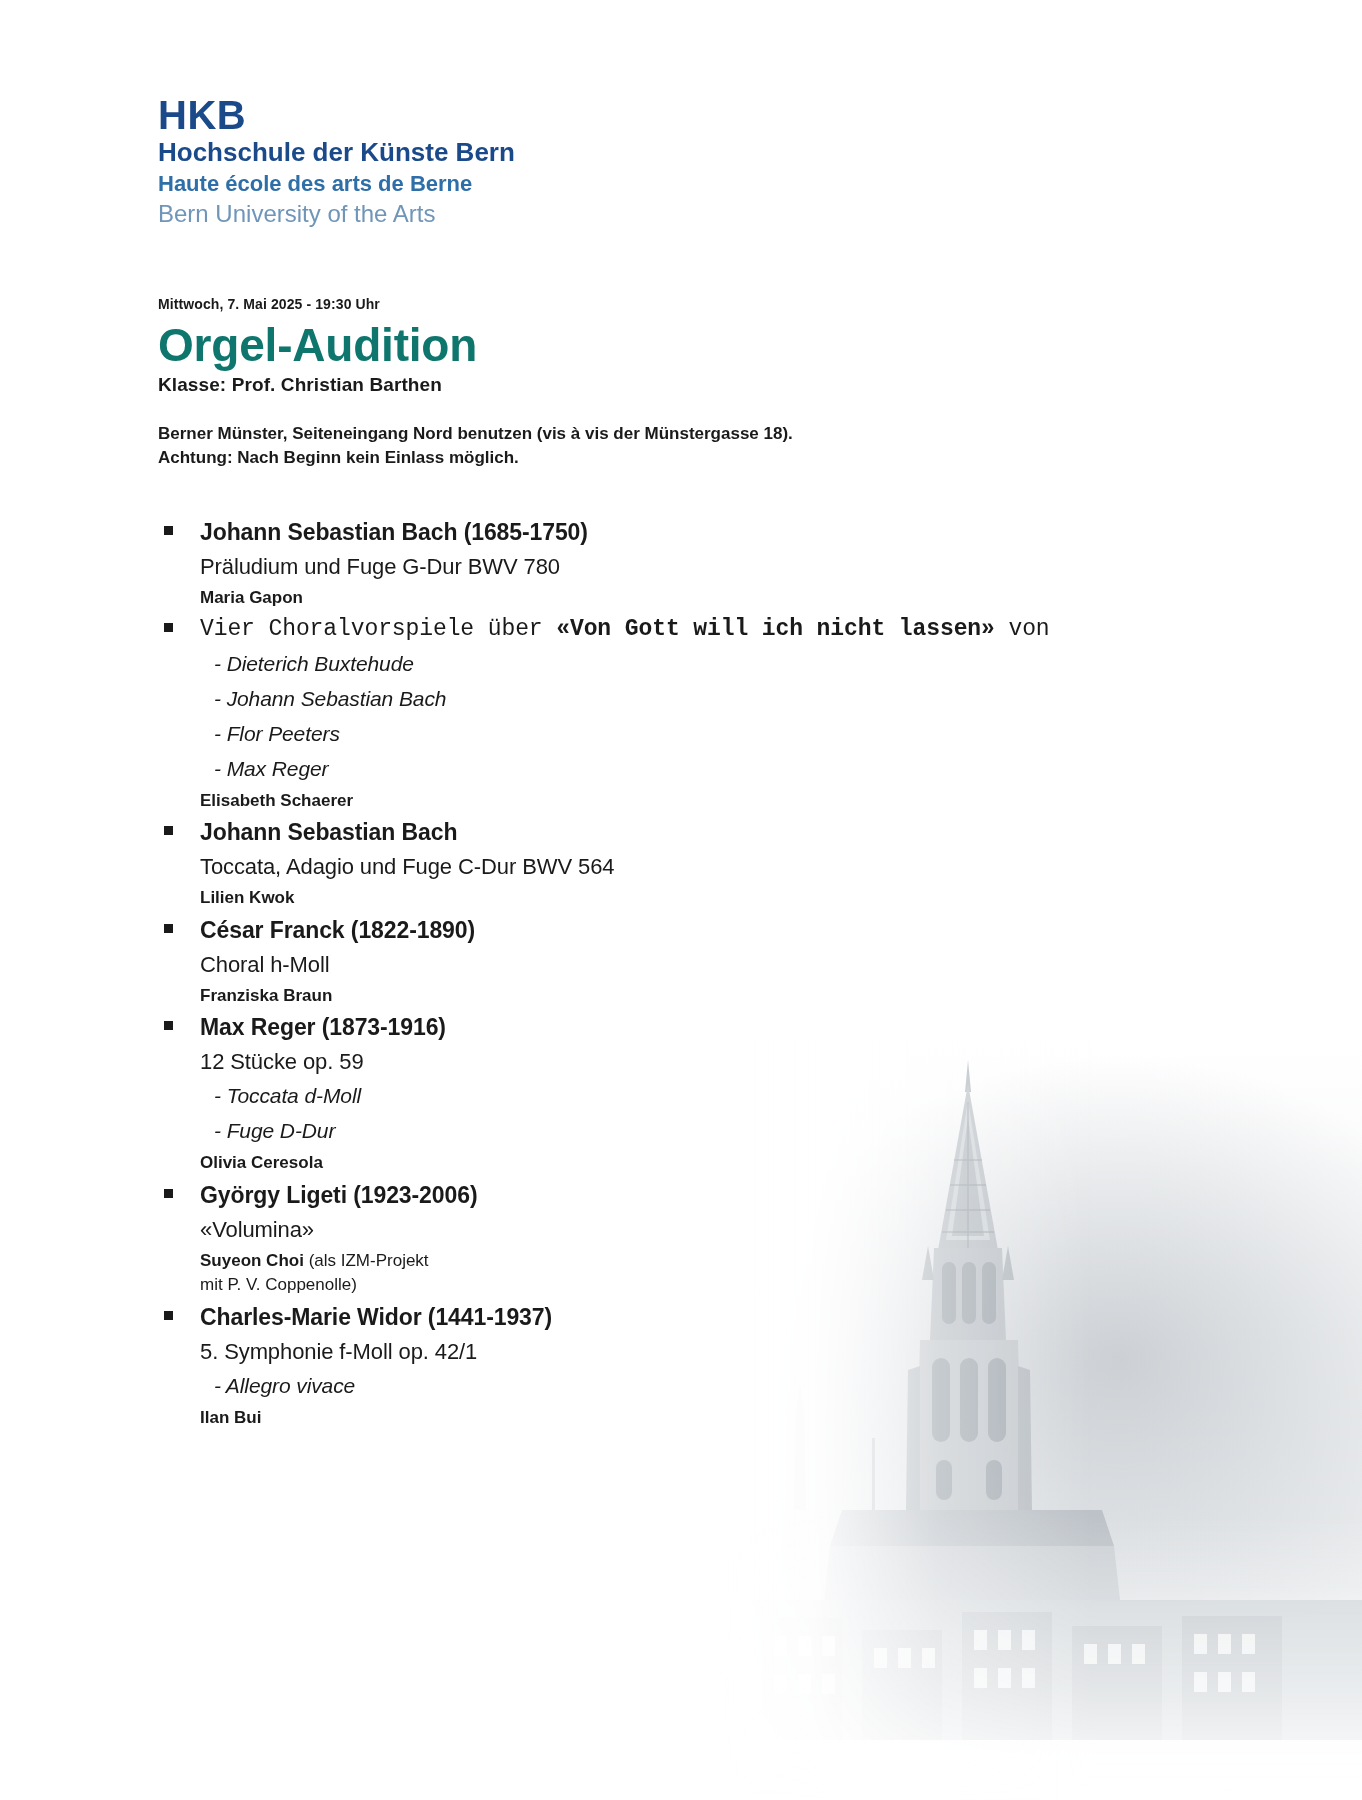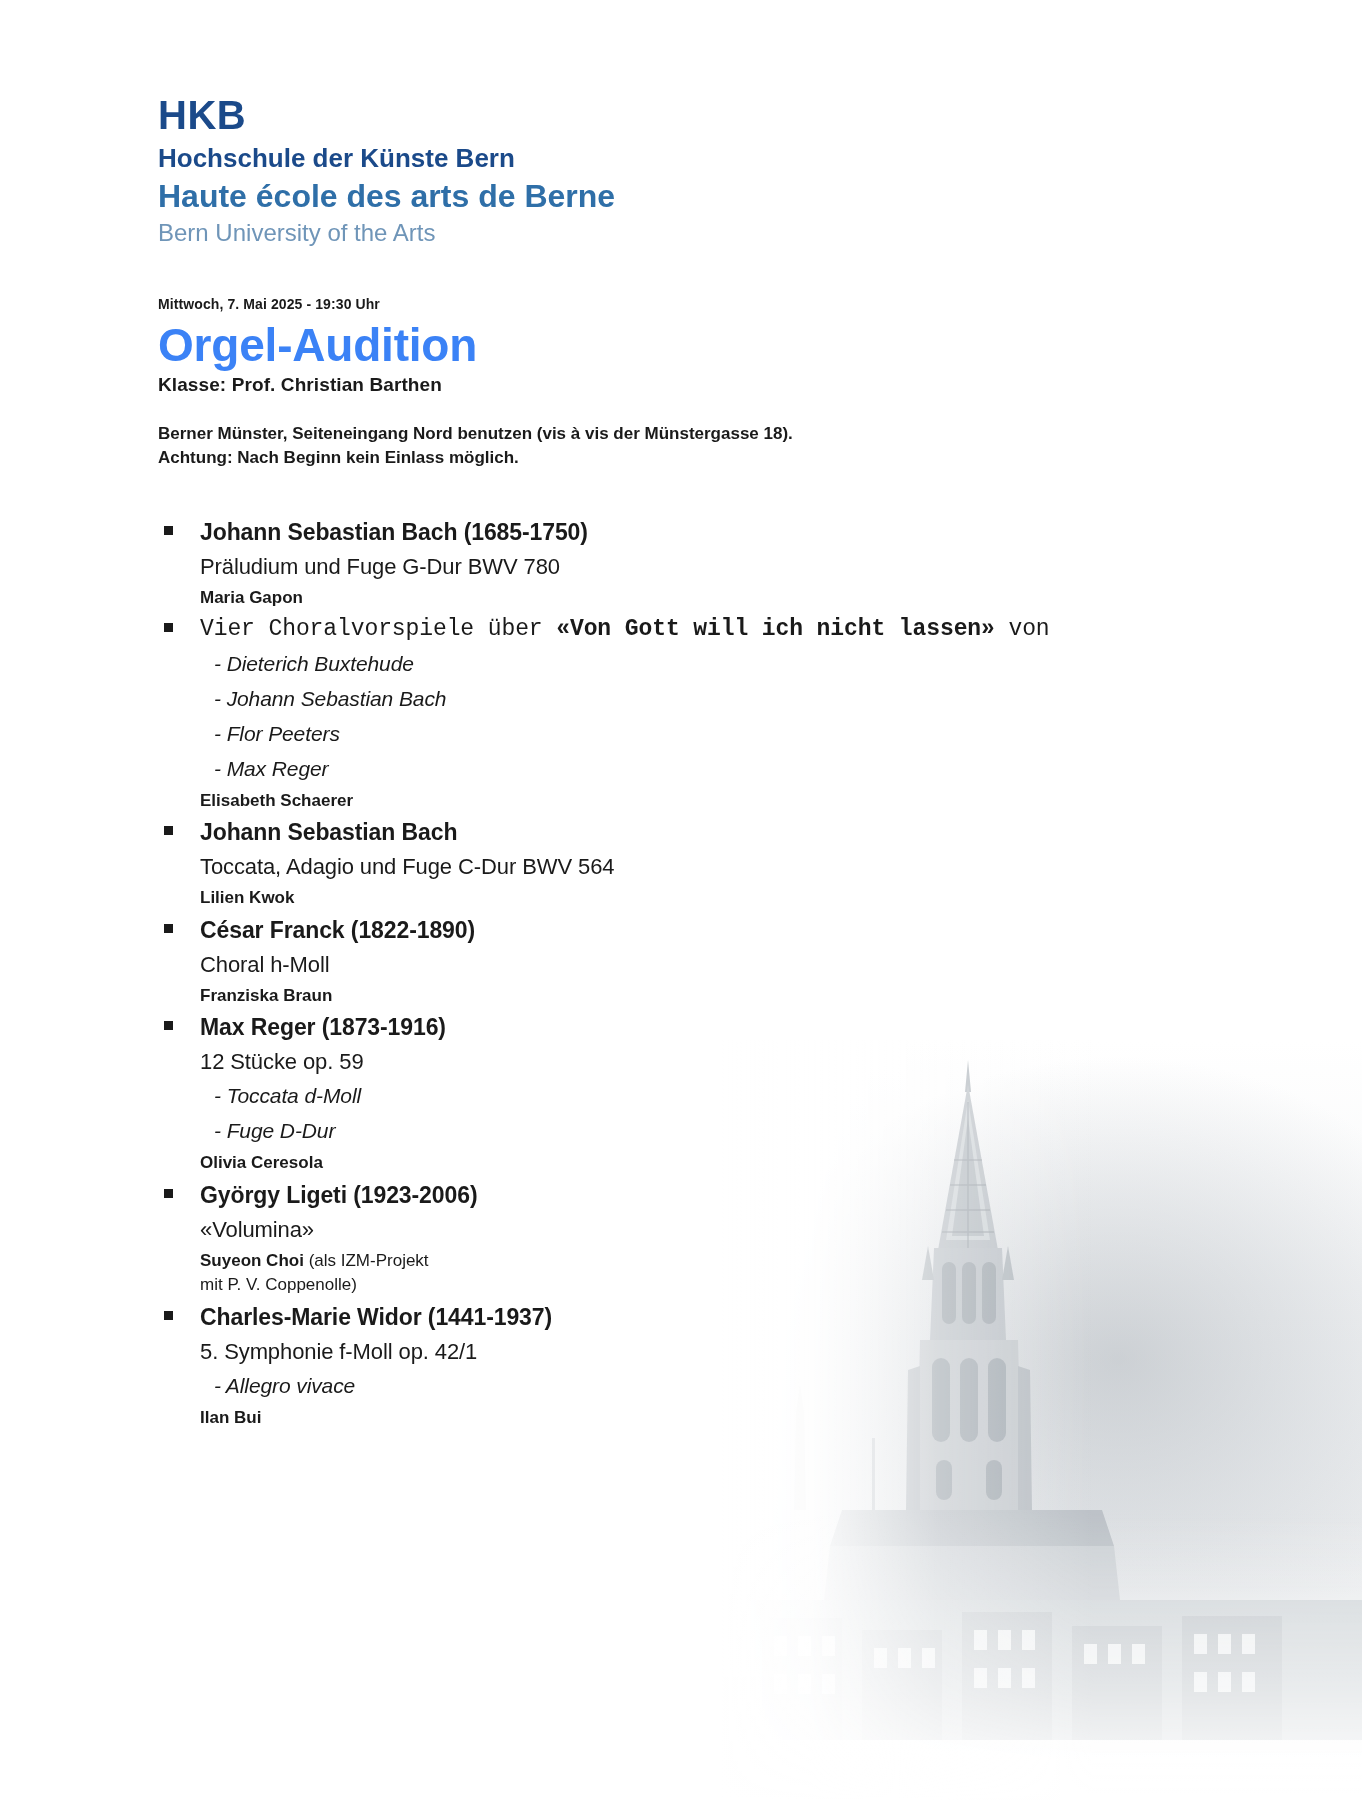--- a/index.html
+++ b/index.html
@@ -57,24 +57,23 @@
     font-weight: bold;
     letter-spacing: 0.5px;
     color: #1b4a8a;
     line-height: 1.05;
   }
   .logo-l1 {
     font-size: 26px;
     font-weight: bold;
     color: #1b4a8a;
     line-height: 1.3;
-    margin-top: 6px;
   }
   .logo-l2 {
-    font-size: 32px;
+    font-size: 22px;
     font-weight: bold;
     color: #2f6fa8;
     line-height: 1.3;
   }
   .logo-l3 {
     font-size: 24px;
     color: #6f95b8;
     line-height: 1.3;
   }
 
@@ -87,21 +86,21 @@
   }
   .date-line {
     font-size: 14px;
     font-weight: bold;
     color: #1a1a1a;
     letter-spacing: 0.1px;
   }
   .title {
     font-size: 46px;
     font-weight: bold;
-    color: #3b82f6;
+    color: #0f766e;
     line-height: 1.12;
     margin-top: 8px;
     letter-spacing: -0.2px;
   }
   .subtitle {
     font-size: 19px;
     font-weight: bold;
     margin-top: 2px;
     letter-spacing: 0.1px;
   }

